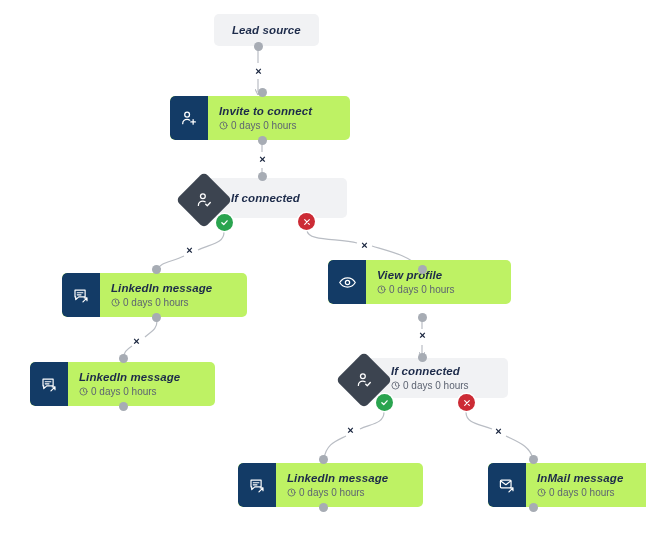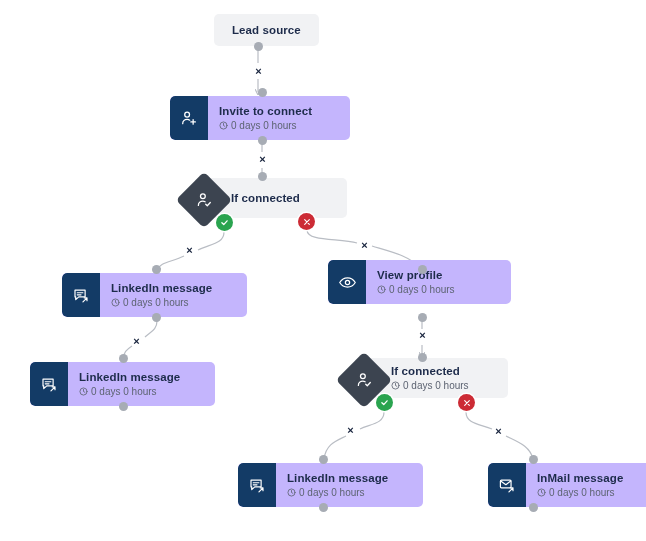--- a/index.html
+++ b/index.html
@@ -21,21 +21,21 @@
   }
   
   .node{
     position:absolute;
     display:flex;
     align-items:stretch;
     height:44px;
     z-index:3;
   }
   .node-card{
-    background:#c4b5fd;
+    background:#bef264;
     border-radius:5px;
     display:flex;
     align-items:stretch;
     height:44px;
     box-sizing:border-box;
     overflow:hidden;
   }
   .node-icon{
     width:38px;
     min-width:38px;
@@ -53,20 +53,21 @@
     padding:0 14px 0 11px;
     box-sizing:border-box;
   }
   .node-title{
     font-size:11.5px;
     font-weight:bold;
     color:#1d2b4a;
     line-height:14px;
     white-space:nowrap;
     letter-spacing:.1px;
+    font-style:italic;
   }
   .node-sub{
     font-size:10px;
     color:#5d6472;
     line-height:14px;
     white-space:nowrap;
     display:flex;
     align-items:center;
     gap:3px;
     margin-top:1px;

